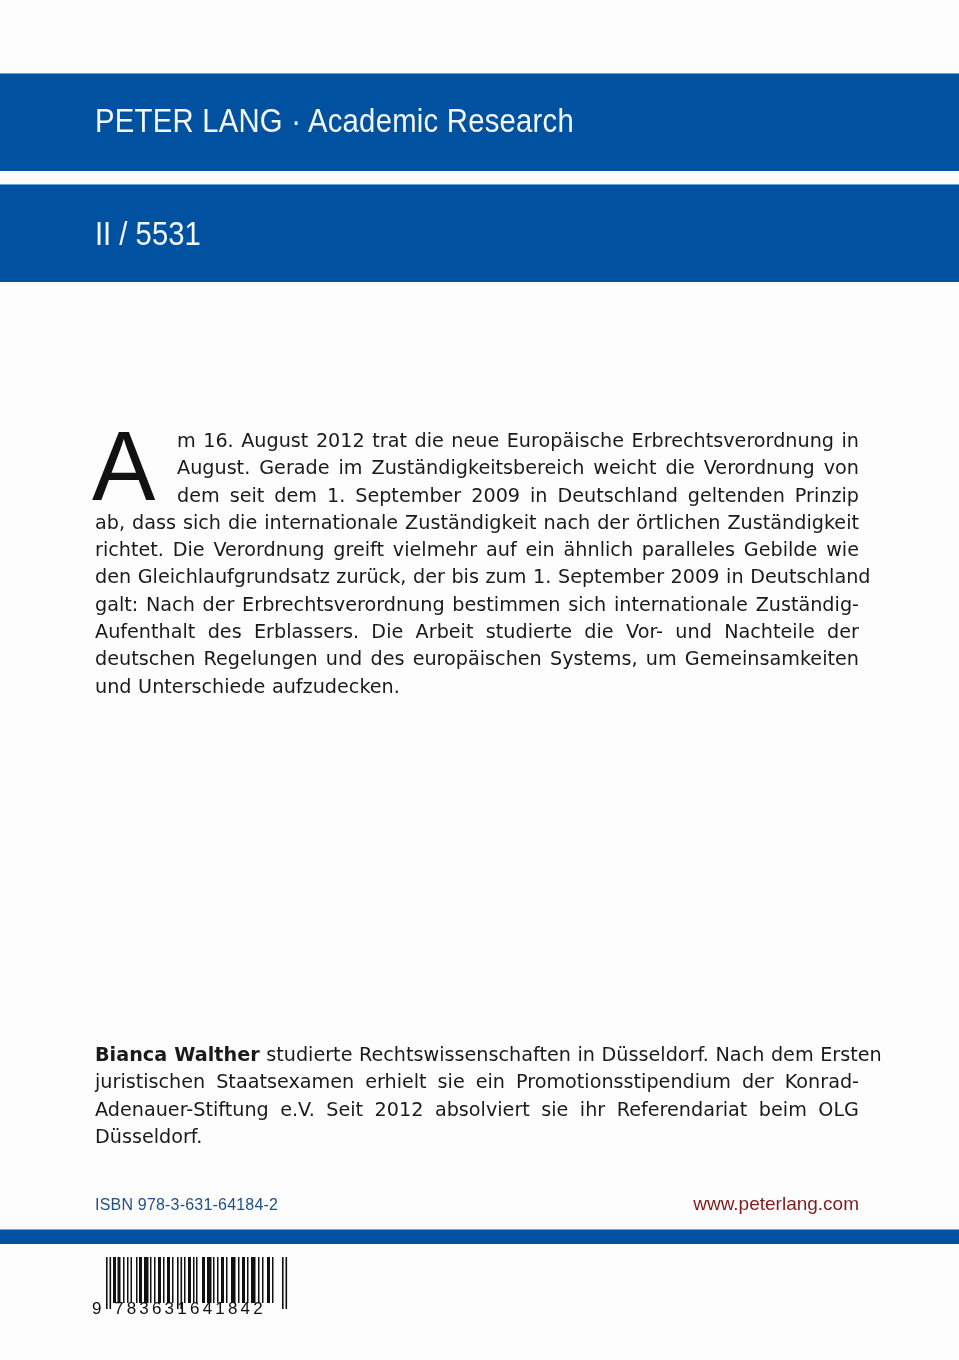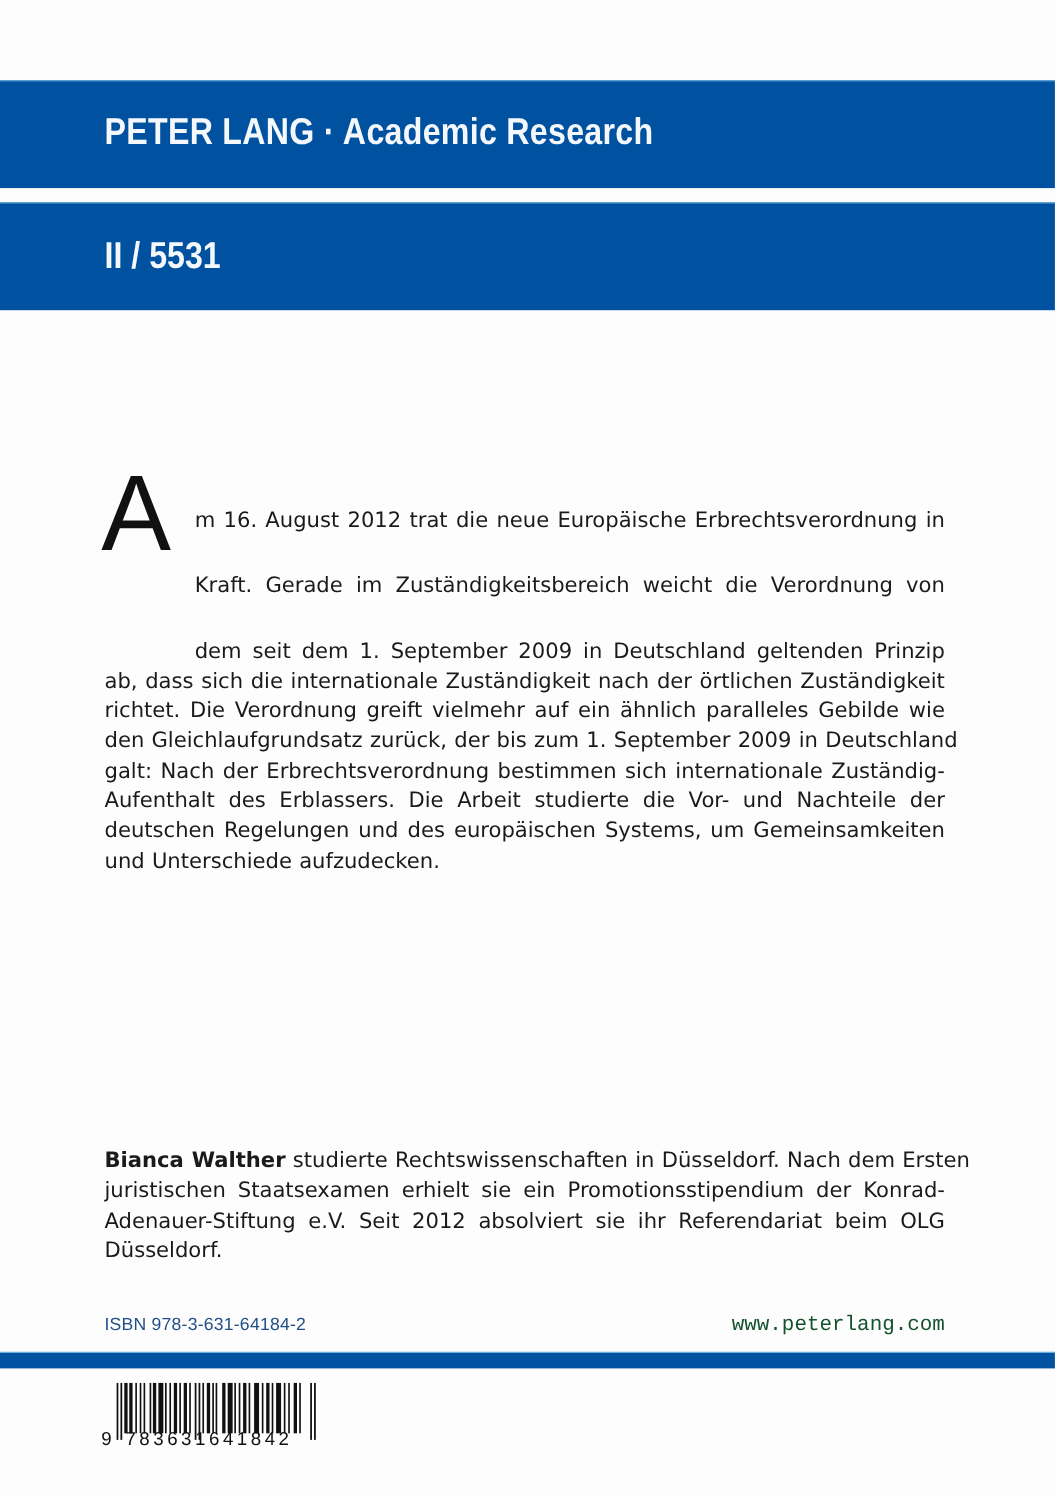--- a/index.html
+++ b/index.html
@@ -5,21 +5,20 @@
   html, body { margin: 0; padding: 0; }
   body {
     width: 959px; height: 1360px; position: relative; overflow: hidden;
     background: #fdfdfe;
     font-family: "DejaVu Sans", "Liberation Sans", sans-serif;
     color: #1a1a1a;
   }
   .band {
     position: absolute; left: 0; width: 959px; background: #0052a1;
     border-top: 1px solid #5fa5d6;
-    font-weight: bold;
   }
   .band-text {
     position: absolute; left: 95px; color: #f4f8fc;
     font-family: "Liberation Sans", sans-serif;
     transform-origin: left center;
     white-space: nowrap;
   }
   #band1 { top: 73px; height: 97px; }
   #band1 .band-text { top: 27px; font-size: 34px; transform: scaleX(0.86); letter-spacing: 0.3px; }
   #band2 { top: 184px; height: 97px; }
@@ -31,34 +30,34 @@
     font-family: "Liberation Sans", sans-serif;
     font-size: 98px; line-height: 98px; color: #111;
     transform: scaleX(0.97);
   }
   .line {
     display: block; height: 27.3px; line-height: 27.3px;
     font-size: 19.2px; white-space: nowrap;
     text-align: justify; text-align-last: justify;
     word-spacing: 0.5px;
   }
-  .line.indent { margin-left: 82px; margin-top: 32px; }
+  .line.indent { margin-left: 82px; }
   .line.last { text-align-last: left; }
 
   .bio { position: absolute; left: 95px; top: 1041px; width: 764px; }
   .bio .line { height: 27.3px; }
   .bold { font-weight: bold; margin-top: 48px; }
 
   .isbn {
     position: absolute; left: 95px; top: 1196px; font-size: 16px;
     color: #1f4f86; font-family: Liberation Sans, sans-serif; letter-spacing: 0.2px;
   }
   .url {
     position: absolute; right: 100px; top: 1193px; font-size: 19px;
-    color: #14532d; font-family: Liberation Mono, monospace;
+    color: #7f1d1d; font-family: Liberation Sans, sans-serif;
   }
   .thin-band {
     position: absolute; left: 0; top: 1229px; width: 959px; height: 14px;
     background: #0052a1; border-top: 1px solid #6eaede;
   }
   .barcode { position: absolute; left: 92px; top: 1257px; width: 200px; height: 62px; }
   .barcode svg { display: block; }
 </style>
 </head>
 <body>
@@ -66,21 +65,21 @@
 <div class="band" id="band1">
   <div class="band-text">PETER LANG · Academic Research</div>
 </div>
 <div class="band" id="band2">
   <div class="band-text">II / 5531</div>
 </div>
 
 <div class="abstract">
   <span class="dropcap">A</span>
   <span class="line indent">m 16. August 2012 trat die neue Europäische Erbrechtsverordnung in</span>
-  <span class="line indent">Kraft. Gerade im Zuständigkeitsbereich weicht die Verordnung von</span>
+  <span class="line indent">August. Gerade im Zuständigkeitsbereich weicht die Verordnung von</span>
   <span class="line indent">dem seit dem 1. September 2009 in Deutschland geltenden Prinzip</span>
   <span class="line">ab, dass sich die internationale Zuständigkeit nach der örtlichen Zuständigkeit</span>
   <span class="line">richtet. Die Verordnung greift vielmehr auf ein ähnlich paralleles Gebilde wie</span>
   <span class="line">den Gleichlaufgrundsatz zurück, der bis zum 1. September 2009 in Deutschland</span>
   <span class="line">galt: Nach der Erbrechtsverordnung bestimmen sich internationale Zuständig-</span>
   <span class="line">Aufenthalt des Erblassers. Die Arbeit studierte die Vor- und Nachteile der</span>
   <span class="line">deutschen Regelungen und des europäischen Systems, um Gemeinsamkeiten</span>
   <span class="line last">und Unterschiede aufzudecken.</span>
 </div>
 

